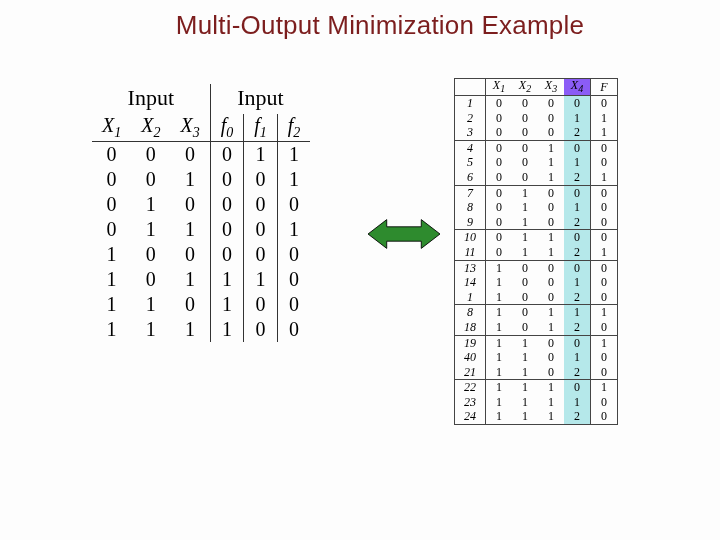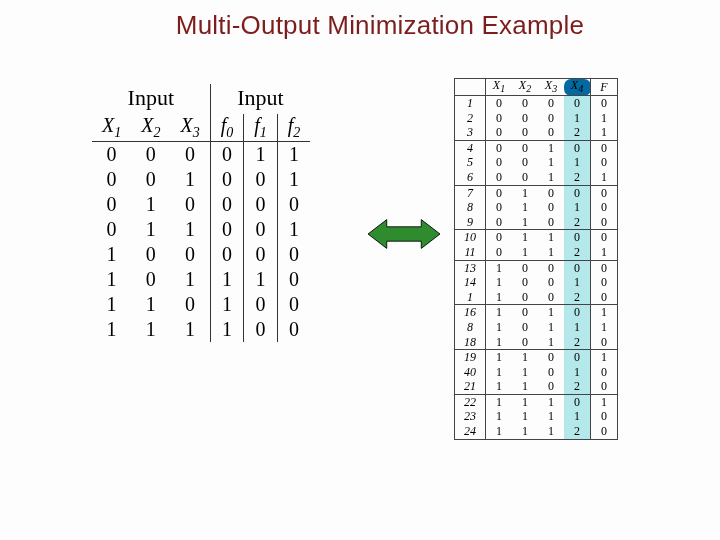--- a/index.html
+++ b/index.html
@@ -88,21 +88,21 @@
   }
   .right-table .idx {
     font-style: italic;
     padding-right: 6px;
     padding-left: 6px;
     border-right: 1px solid #444;
   }
   .right-table .vr { border-right: 1px solid #444; }
   .right-table .group-end td { border-bottom: 1px solid #444; }
   .right-table td.x4 { background: #b5e8ea; }
-  .right-table th.x4 { background: #0369a1; border-radius: 7px; }
+  .right-table th.x4 { background: #8b5cf6; }
 
   
   .arrow {
     position: absolute;
     top: 218px;
     left: 368px;
     width: 72px;
     height: 32px;
   }
   .arrow svg { width: 100%; height: 100%; display: block; }
@@ -321,28 +321,20 @@
           </tr>
           <tr class="group-end">
             <td class="idx">1</td>
             <td>1</td>
             <td>0</td>
             <td>0</td>
             <td class="x4 vr">2</td>
             <td>0</td>
           </tr>
           <tr>
-            <td class="idx">16</td>
-            <td>1</td>
-            <td>0</td>
-            <td>1</td>
-            <td class="x4 vr">0</td>
-            <td>1</td>
-          </tr>
-          <tr>
             <td class="idx">8</td>
             <td>1</td>
             <td>0</td>
             <td>1</td>
             <td class="x4 vr">1</td>
             <td>1</td>
           </tr>
           <tr class="group-end">
             <td class="idx">18</td>
             <td>1</td>

